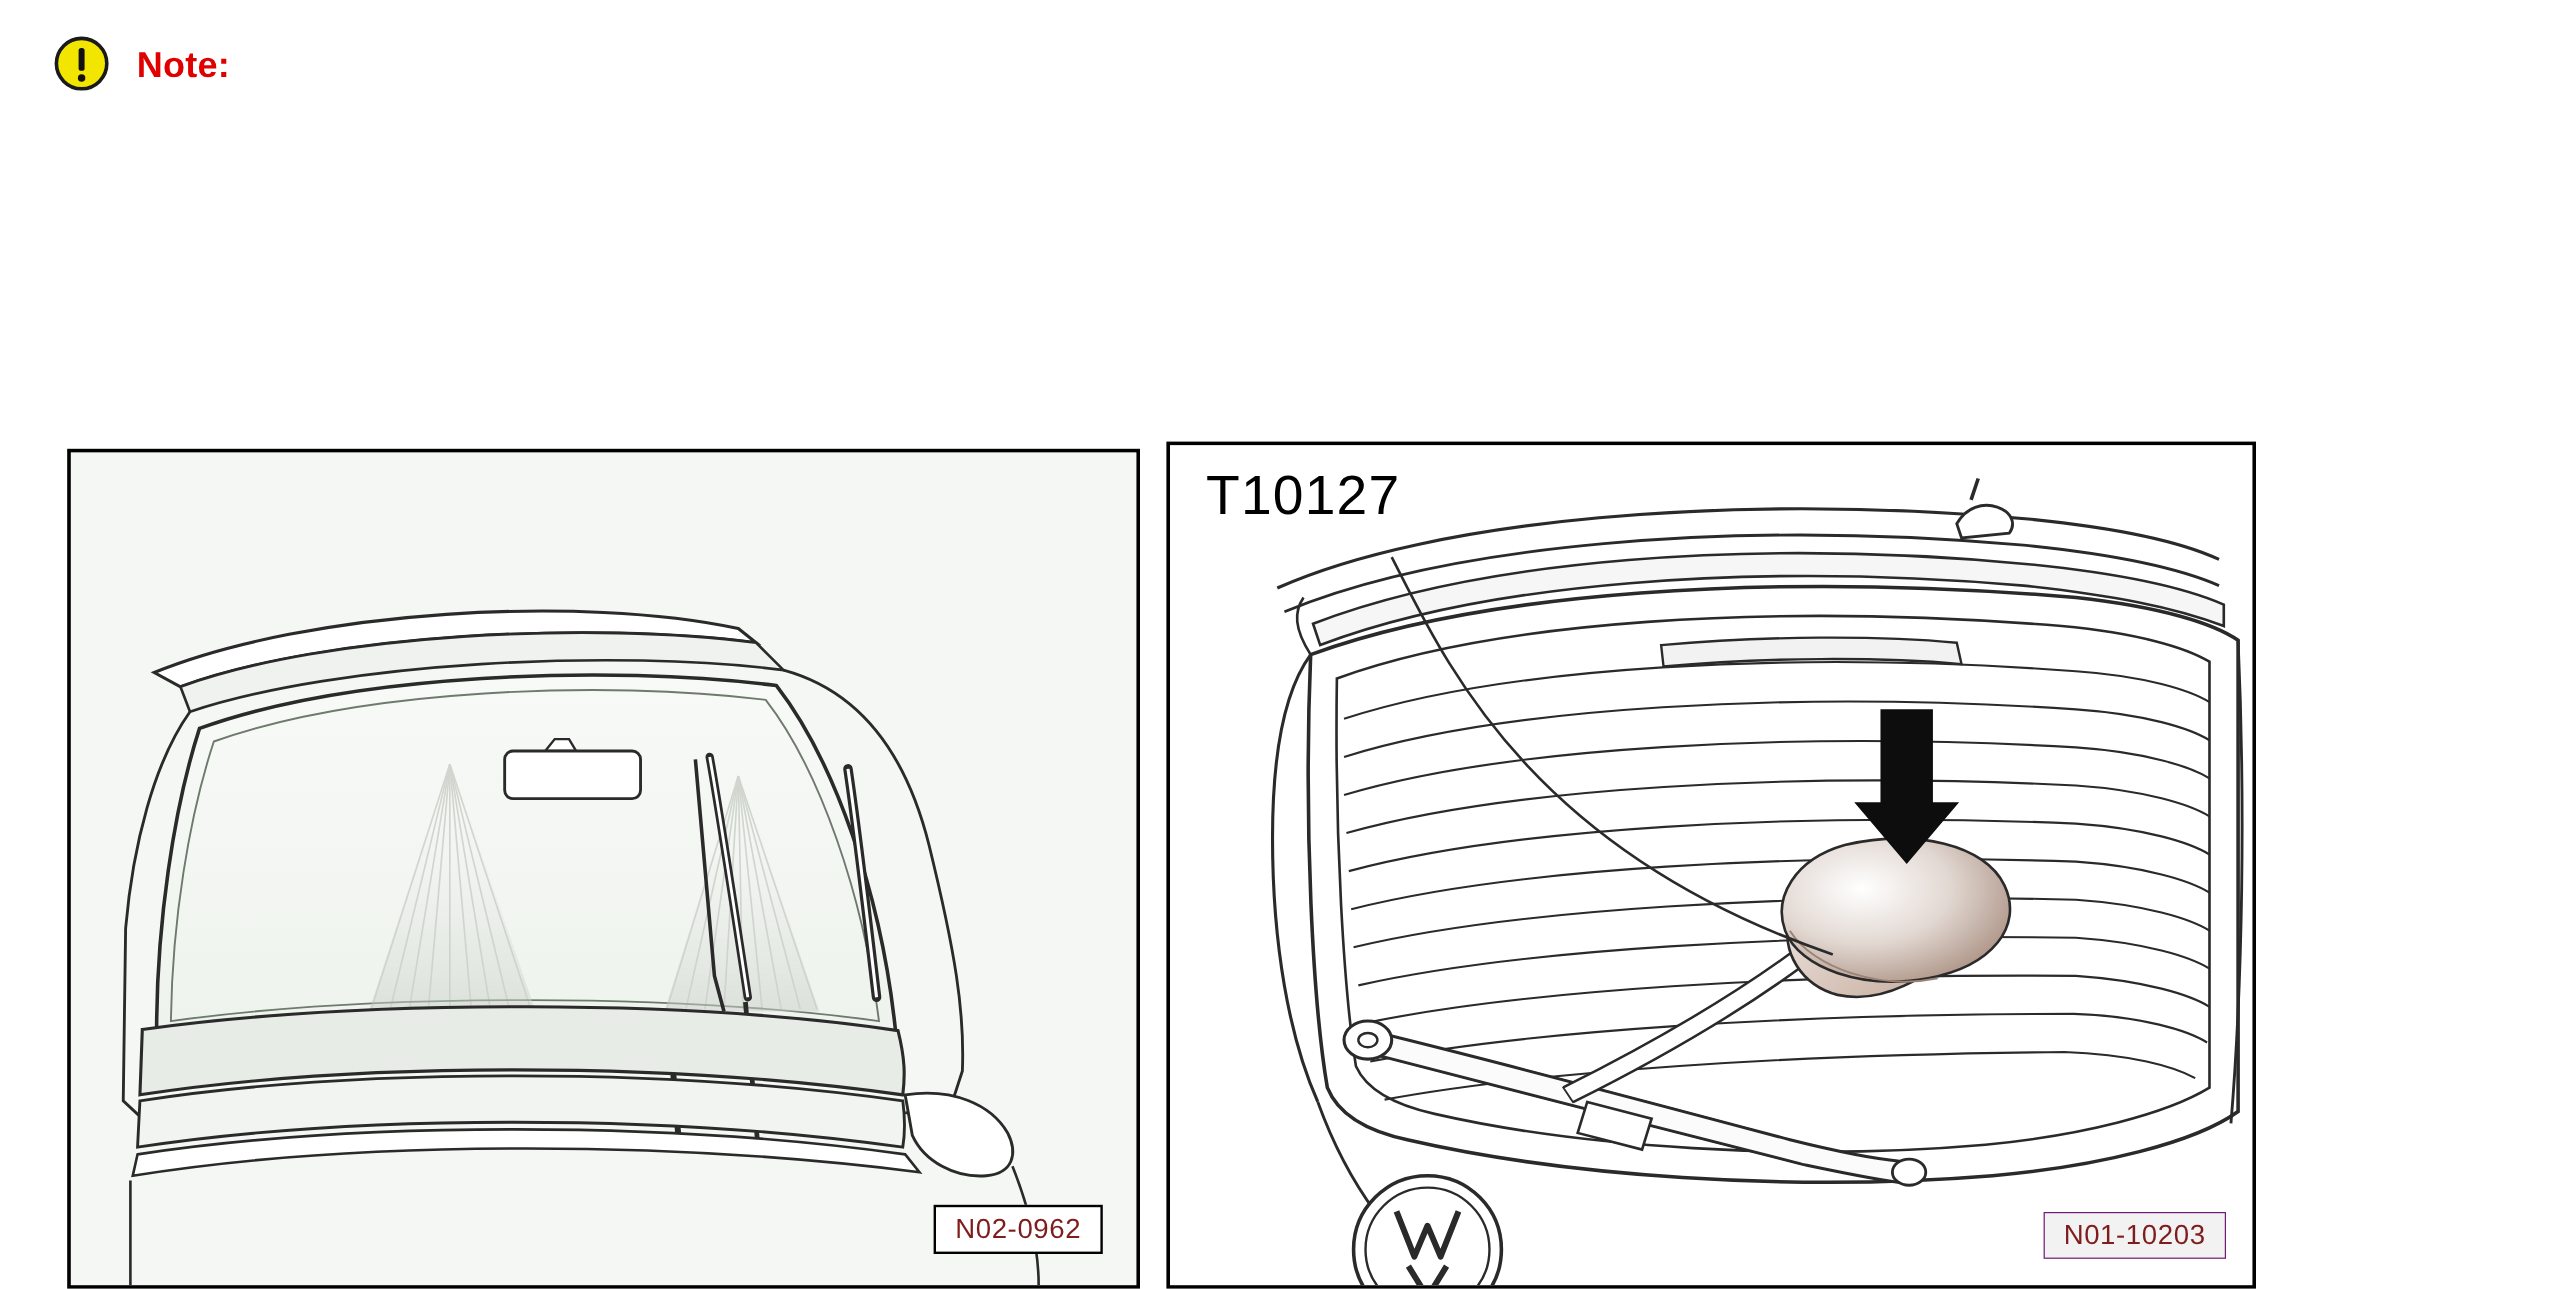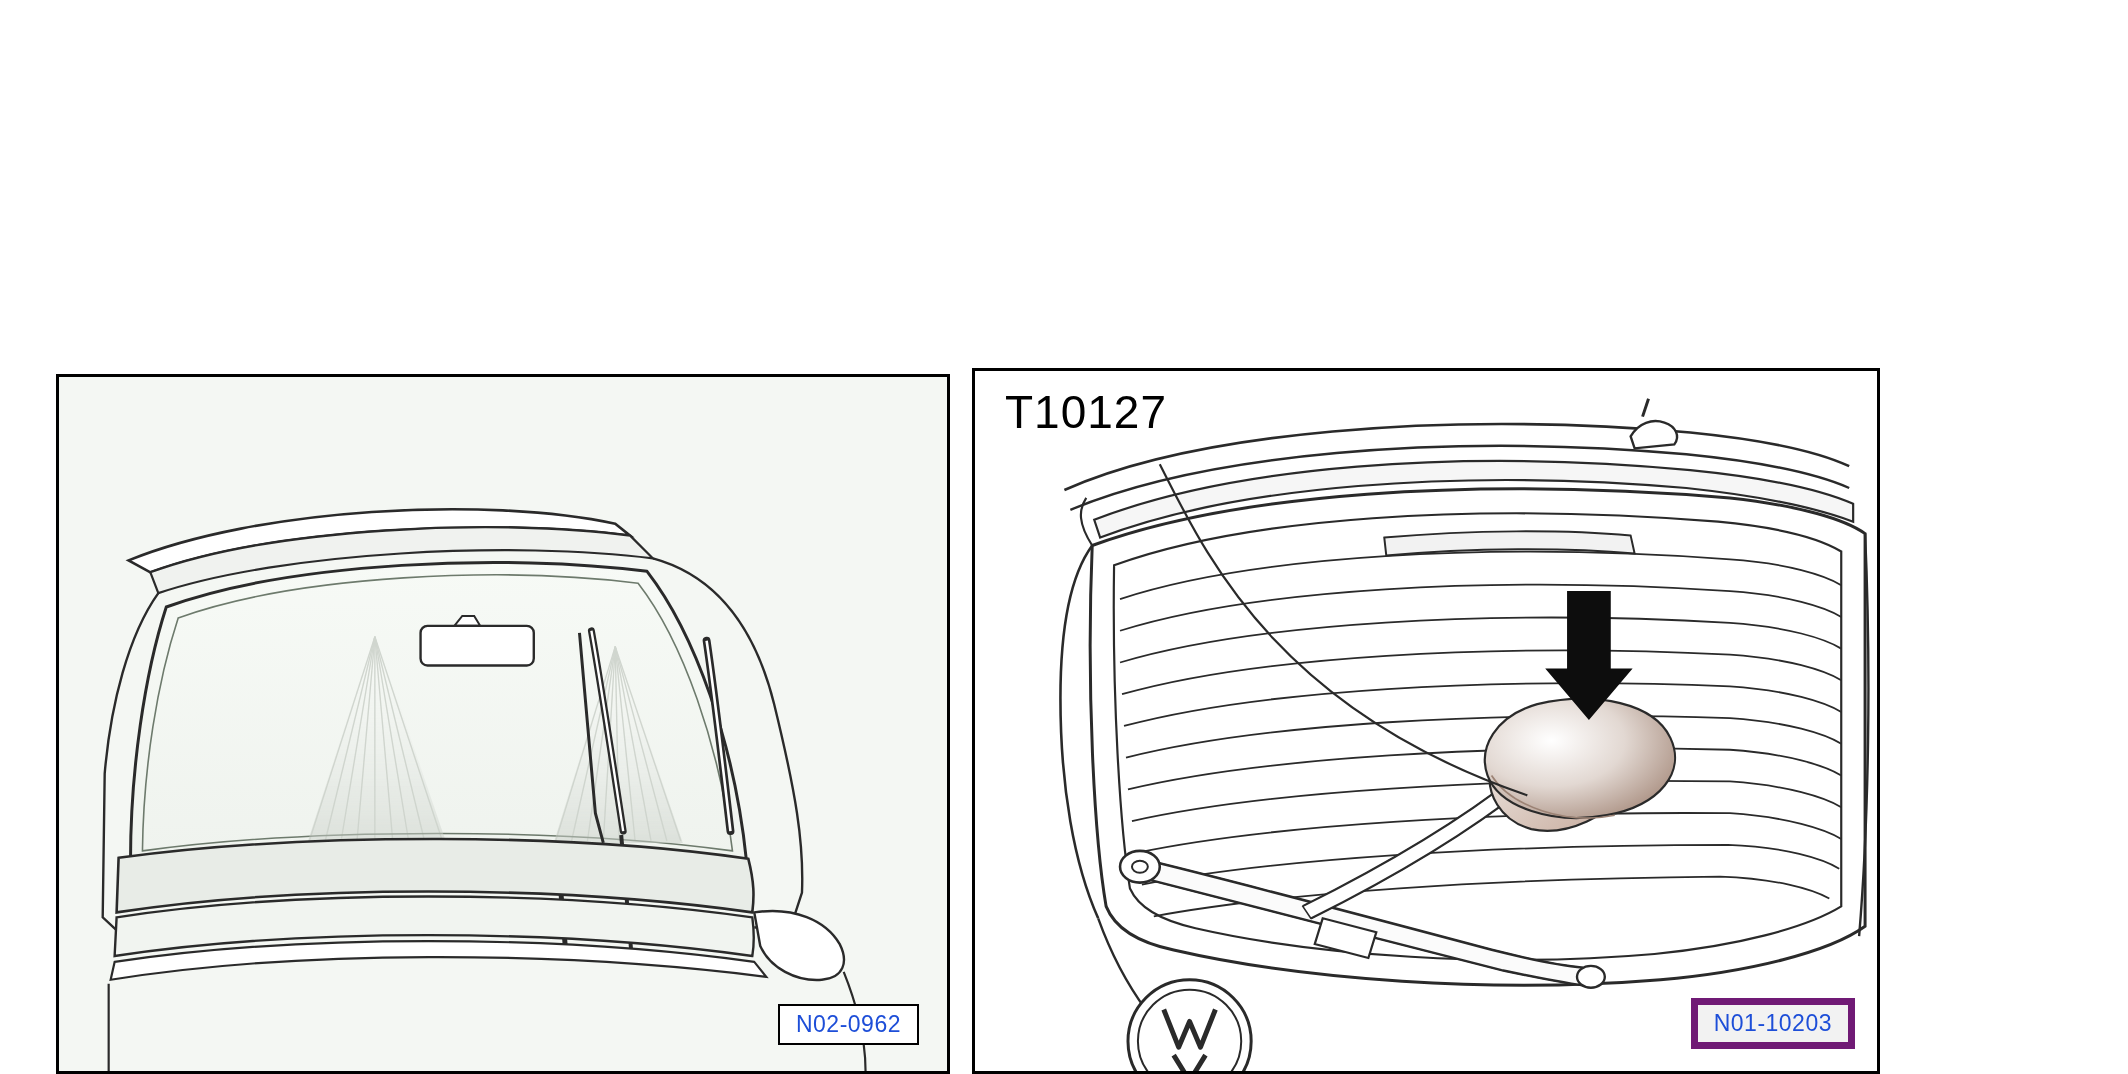--- a/index.html
+++ b/index.html
@@ -88,52 +88,62 @@
     background: #ffffff;
     text-align: right;
   }
   .fig svg { display: block; width: 100%; height: 100%; }
 
   .fig-caption {
     position: absolute;
     border: 2px solid #000000;
     background: #ffffff;
     font-size: 23px;
-    color: #1d4ed8;
+    color: #7f1d1d;
     font-family: "Liberation Sans", sans-serif;
     padding: 5px 16px;
     letter-spacing: 0.5px;
     white-space: nowrap;
   }
   #caption-left {
     right: 28px;
     bottom: 26px;
   }
   #caption-right {
     right: 22px;
     bottom: 22px;
-    border: 7px solid #701a75;
+    border: 1px solid #701a75;
     background: #f2f2f2;
   }
   .tool-label {
     position: absolute;
     left: 30px;
     top: 14px;
     font-size: 46px;
     color: #000000;
     font-family: "Liberation Sans", sans-serif;
     letter-spacing: 1px;
   }
 </style>
 </head>
 <body>
 
 <div class="page">
 
   <div class="note-block">
+    <div class="note-head">
+      <div class="note-icon">
+        <svg viewBox="0 0 48 48" width="48" height="48" aria-hidden="true">
+          <circle cx="24" cy="24" r="21" fill="#f2e500" stroke="#1a1a1a" stroke-width="3"></circle>
+          <rect x="21.5" y="11" width="5" height="19" rx="2.2" fill="#111111"></rect>
+          <circle cx="24" cy="36" r="3.1" fill="#111111"></circle>
+        </svg>
+      </div>
+      <div class="note-label">Note:</div>
+    </div>
   </div>
 
   <div class="figures">
 
     <div class="fig" id="fig-left">
       <svg viewBox="0 0 894 700" preserveAspectRatio="none">
         <defs>
           <linearGradient id="glassGrad" x1="0" y1="0" x2="0" y2="1">
             <stop offset="0%" stop-color="#f7faf6"></stop>
             <stop offset="100%" stop-color="#eff3ee"></stop>

